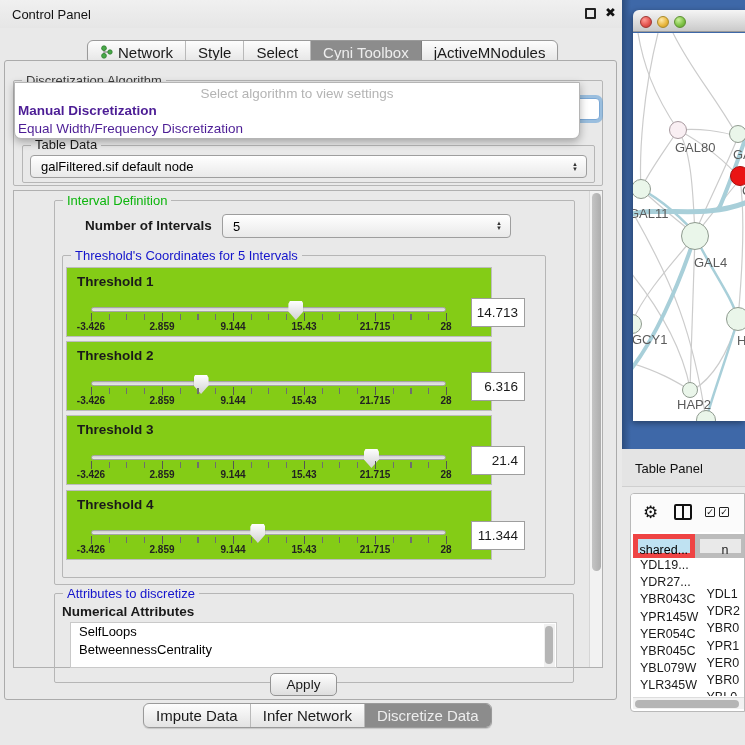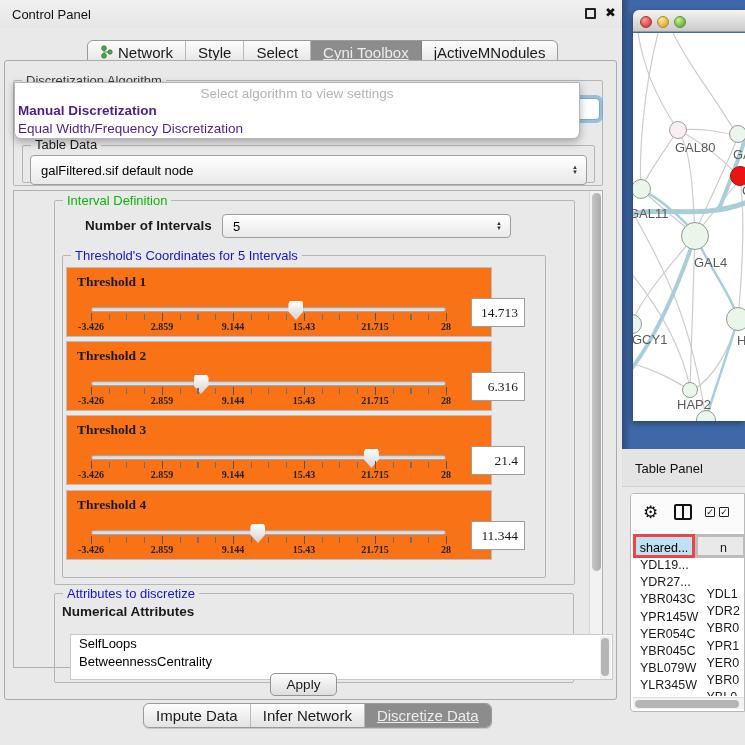--- a/index.html
+++ b/index.html
@@ -12,21 +12,21 @@
   #titlebar .title { left:12px; top:7px; font-size:13px; color:#111; }
   #float-btn { right:26px; top:8px; width:11px; height:11px; border:2px solid #222; border-radius:1px; position:absolute; }
   #close-btn { right:6px; top:5px; font-size:13px; font-weight:bold; color:#111; position:absolute; }
 
   
   .segctl { display:flex; border:1px solid #9a9a9a; border-radius:6px; overflow:hidden;
     background:linear-gradient(#fdfdfd,#e3e3e3); box-shadow:0 1px 1px rgba(0,0,0,.15); }
   .seg { font-size:15px; color:#1a1a1a; padding:4px 12px 5px; border-right:1px solid #b9b9b9;
     display:flex; align-items:center; gap:5px; white-space:nowrap; }
   .seg:last-child { border-right:none; }
-  .seg.sel { background:#8c8c8c; color:#ededed; border-right-color:#7d7d7d;text-decoration:underline; }
+  .seg.sel { background:#8c8c8c; color:#ededed; border-right-color:#7d7d7d; }
   #top-tabs { left:87px; top:40px; height:25px; }
   #bottom-tabs { left:143px; top:703px; height:25px; }
 
   
   .net-ico { width:13px; height:14px; position:relative; display:inline-block; }
   .net-ico svg { position:absolute; left:0; top:0; }
 
   
   #outer-panel { left:4px; top:60px; width:613px; height:640px; background:#e9e9e9;
     border:1px solid #ababab; border-radius:3px; }
@@ -47,57 +47,57 @@
   #algo-popup .opt { font-size:13.5px; color:#4c1d95; padding:1px 3px 0; line-height:17px; }
   #algo-popup .opt.bold { font-weight:bold; }
 
   
   #tabledata-group { left:22px; top:145px; width:573px; height:38px; }
   #tabledata-title { top:-9px; }
   .combo { position:absolute; background:linear-gradient(#ffffff,#e9e9e9); border:1px solid #9e9e9e;
     border-radius:4px; font-size:13px; display:flex; align-items:center; padding:0 10px; color:#000; }
   .spinner { position:absolute; right:8px; top:50%; transform:translateY(-50%); display:flex; flex-direction:column;
     align-items:center; line-height:5px; font-size:6px; color:#333; }
-  #tabledata-combo { left:30px; top:155px; width:557px; height:30px; }
+  #tabledata-combo { left:30px; top:155px; width:557px; height:23px; }
 
   
   #scroll-container { left:13px; top:190px; width:590px; height:478px; border:1px solid #b0b0b0; background:#e9e9e9; overflow:hidden; }
   #main-vscroll { left:589px; top:191px; width:13px; height:476px; background:#f2f2f2; border-left:1px solid #d6d6d6; }
   #main-vscroll .thumb { position:absolute; left:1.5px; top:2px; width:9px; height:378px; background:linear-gradient(to right,#c4c4c4,#adadad); border-radius:5px; }
 
   
   #interval-group { left:54px; top:200px; width:521px; height:385px; }
   #interval-title { color:#0cb50c; }
   #noi-label { left:85px; top:218px; font-size:13.5px; font-weight:bold; }
   #noi-combo { left:222px; top:214px; width:289px; height:24px; }
   #thresh-group { left:62px; top:255px; width:484px; height:323px; }
   #thresh-group-title { color:#1414cc; }
 
-  .tpanel { position:absolute; left:66px; width:426px; height:70px; background:#f97316; border:1px solid #bdbdbd;font-family:Liberation Serif, serif; }
+  .tpanel { position:absolute; left:66px; width:426px; height:70px; background:#84cc16; border:1px solid #bdbdbd; }
   .tpanel .tlabel { position:absolute; left:10px; top:6px; font-size:13.5px; font-weight:bold; }
   .track-wrap { position:absolute; left:24px; top:33px; width:355px; height:20px; }
   .track { position:absolute; left:0; top:6px; width:100%; height:5px; border:1px solid #a5a5a5; border-radius:3px;
     background:linear-gradient(#cfcfcf,#e9e9e9); }
   .thumb-sl { position:absolute; top:0; width:15px; height:19px; margin-left:-7.5px;
     background:linear-gradient(#fefefe,#d2d2d2);
     clip-path:polygon(10% 0,90% 0,100% 14%,100% 55%,50% 100%,0 55%,0 14%);
     filter:drop-shadow(0 0 1px #777); }
   .ticks { position:absolute; left:24px; top:46px; width:355px; height:6px;
     background:repeating-linear-gradient(to right,#6e6e6e 0,#6e6e6e 1px,transparent 1px,transparent 5%); }
   .majortick { position:absolute; top:-1px; width:1px; height:8px; background:#555; }
   .ticklabels { position:absolute; left:24px; top:53px; width:355px; height:13px; }
   .ticklabels span { position:absolute; transform:translateX(-50%); font-size:10px; font-weight:bold; color:#222; white-space:nowrap; }
   .valbox { position:absolute; left:404px; top:30px; width:54px; height:29px; background:#fff; border:1px solid #9e9e9e;
     font-size:13.5px; text-align:right; line-height:27px; padding-right:6px; }
 
   
   #attr-group { left:54px; top:593px; width:520px; height:90px; }
   #attr-title { color:#1414cc; }
   #numattr-label { left:62px; top:604px; font-size:13.5px; font-weight:bold; }
-  #attr-list { left:70px; top:622px; width:543px; height:46px; background:#fff; border:1px solid #c9c9c9; overflow:hidden;margin-top:12px; }
+  #attr-list { left:70px; top:622px; width:487px; height:46px; background:#fff; border:1px solid #c9c9c9; overflow:hidden; }
   #attr-list .item { font-size:13px; padding:1px 0 1px 8px; line-height:15.5px; color:#000; }
   #attr-vscroll { position:absolute; right:1px; top:1px; width:11px; height:44px; background:#f0f0f0; }
   #attr-vscroll .thumb { position:absolute; left:1px; top:2px; width:8px; height:38px; background:#b5b5b5; border-radius:4px; }
 
   
   #apply-btn { left:270px; top:673px; width:67px; height:23px; background:linear-gradient(#fdfdfd,#dedede);
     border:1px solid #949494; border-radius:5px; font-size:13.5px; text-align:center; line-height:21px; }
 
   
   #blue-frame { left:622px; top:0; width:123px; height:449px;
@@ -121,21 +121,21 @@
   #tablepanel-bar .title { left:13px; top:12px; font-size:13px; color:#111; }
   #table-card { left:630px; top:493px; width:115px; height:219px; background:#fff; border:1px solid #b9b9b9; border-radius:4px 0 0 4px; overflow:hidden; }
   #table-toolbar { position:absolute; left:0; top:0; width:100%; height:38px; background:#fbfbfb; }
   #gear-ico { position:absolute; left:12px; top:8px; font-size:17px; color:#111; font-family:"DejaVu Sans",sans-serif; }
   #split-ico { position:absolute; left:43px; top:10px; width:18px; height:16px; border:2px solid #111; border-radius:2px; }
   #split-ico:before { content:""; position:absolute; left:6px; top:0; width:2px; height:100%; background:#111; }
   .chk { position:absolute; top:13px; width:10px; height:10px; border:1.5px solid #222; border-radius:1px;
     font-size:9px; line-height:9px; text-align:center; color:#111; }
   #chk1 { left:74px; } #chk2 { left:88px; }
   #thead { position:absolute; left:2px; top:40px; width:113px; height:24px; display:flex; }
-  .hcell { font-size:12.5px; text-align:center; line-height:23px; border:3px solid #ef4444; }
+  .hcell { font-size:12.5px; text-align:center; line-height:23px; border:5px solid #ef4444; }
   #hc1 { width:84px; background:#bfe2f2; color:#000; }
   #hc2 { width:60px; background:#e9e9e9; border-color:#bcbcbc; text-align:left; padding-left:22px; }
   #tbody { position:absolute; left:2px; top:64px; width:113px; height:138px; overflow:hidden; }
   .trow { display:flex; height:17.2px; font-size:12.5px; }
   .trow .c1 { width:84px; padding-left:7px; }
   .trow .c2 { width:60px; padding-left:8px;margin-top:29px; }
   #table-hscroll { position:absolute; left:2px; top:203px; width:111px; height:12px; background:#f2f2f2; border-top:1px solid #ddd; }
   #table-hscroll .thumb { position:absolute; left:2px; top:1.5px; width:104px; height:8px; background:#b5b5b5; border-radius:4px; }
 </style>
 </head>

